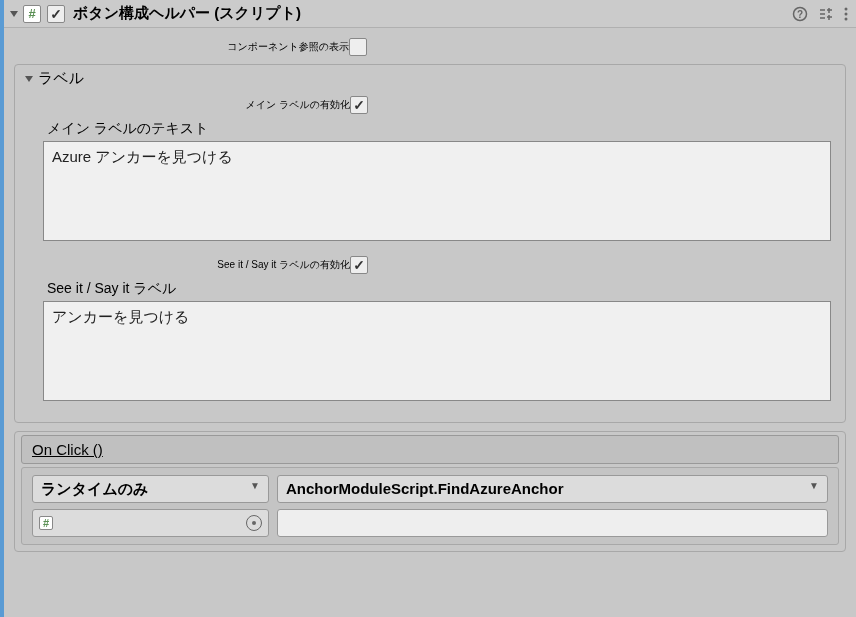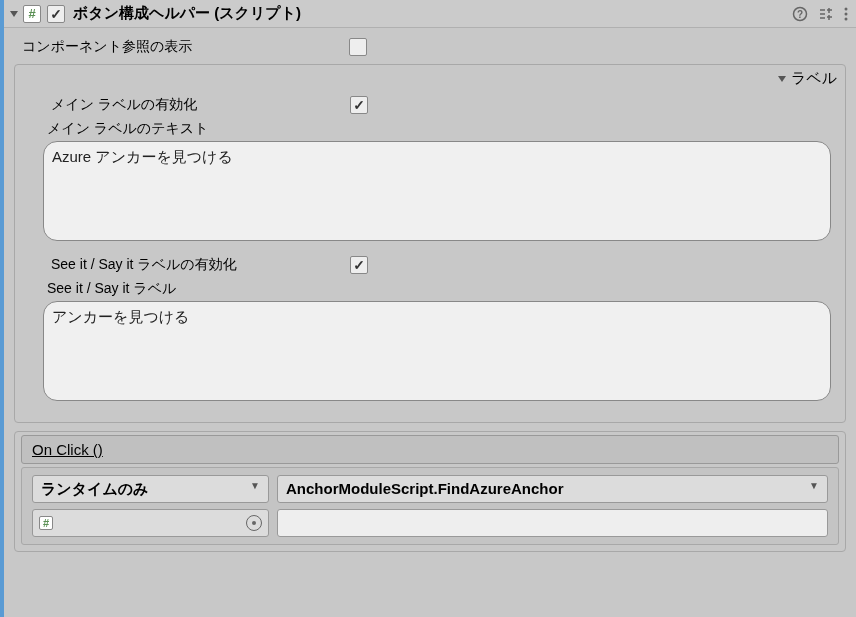--- a/index.html
+++ b/index.html
@@ -85,21 +85,22 @@
     }
     .row {
       display: flex;
       align-items: center;
       min-height: 26px;
       margin-bottom: 2px;
     }
     .row-label {
       width: 335px;
       padding-left: 8px;
-      font-size: 14px;
+      font-size: 10px;
+      text-align: right;
     }
     .checkbox {
       width: 18px;
       height: 18px;
       background: #eee;
       border: 1px solid #888;
       border-radius: 2px;
       display: inline-flex;
       align-items: center;
       justify-content: center;
@@ -117,31 +118,30 @@
       margin-top: 4px;
       margin-bottom: 8px;
       background: #c8c8c8;
       padding-bottom: 10px;
     }
     .section-header {
       display: flex;
       align-items: center;
       padding: 4px 8px;
       font-size: 15px;
-      justify-content: flex-end;
     }
     .section-body {
       padding: 0 14px 0 28px;
     }
     .textarea {
       width: 100%;
       min-height: 100px;
       background: #f0f0f0;
       border: 1px solid #888;
-      border-radius: 14px;
+      border-radius: 0;
       padding: 6px 8px;
       font-size: 15px;
       font-family: inherit;
       resize: none;
       outline: none;
       margin-top: 2px;
       margin-bottom: 8px;
       color: #222;
     }
     .sub-label {

